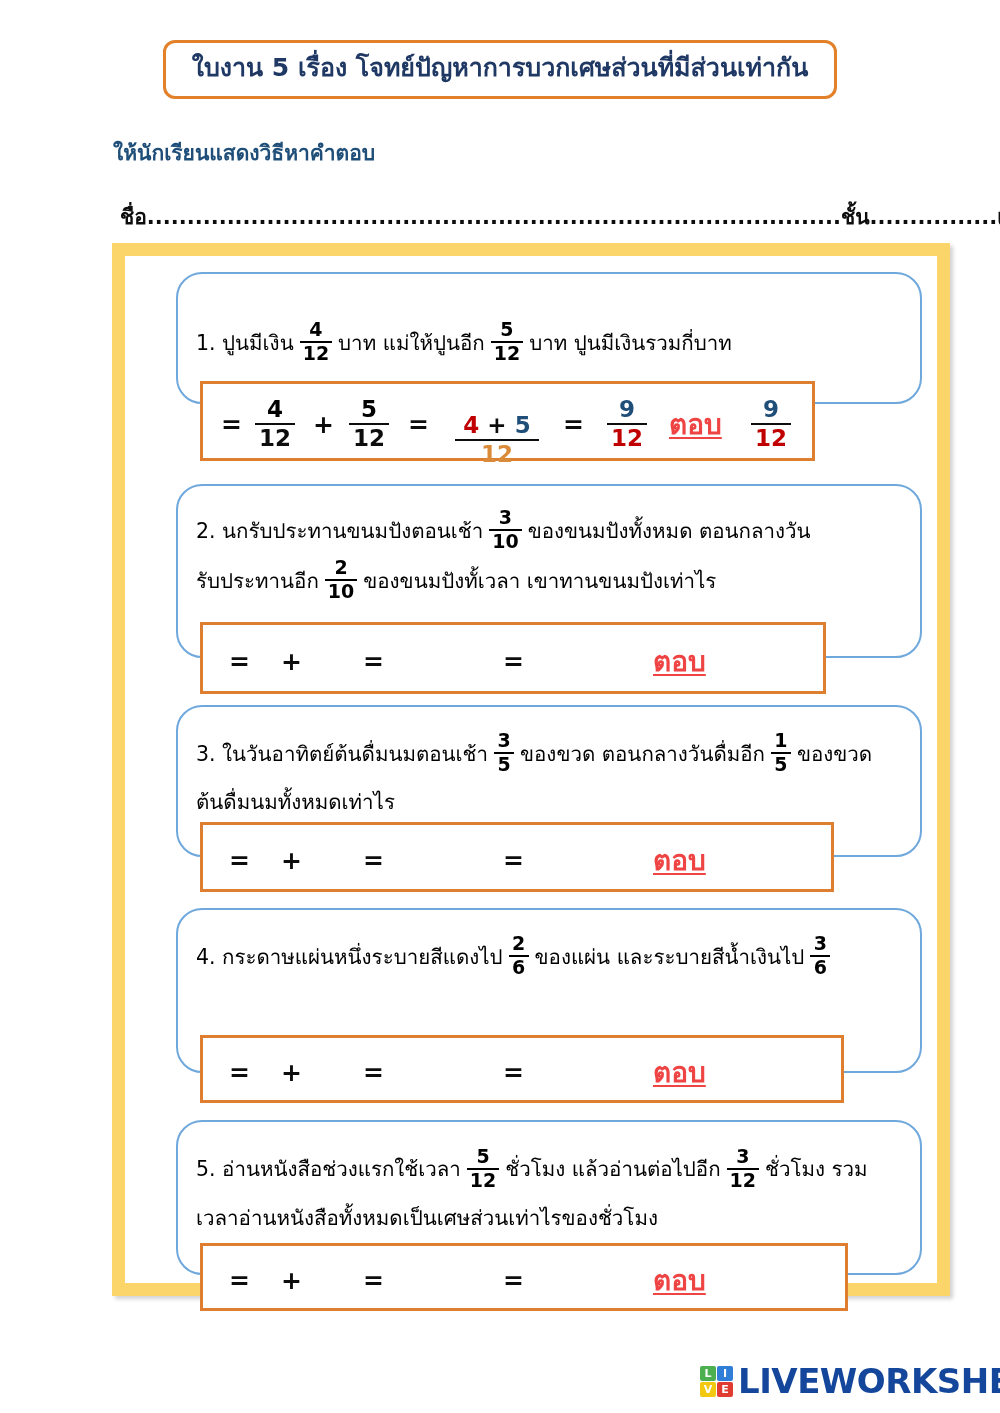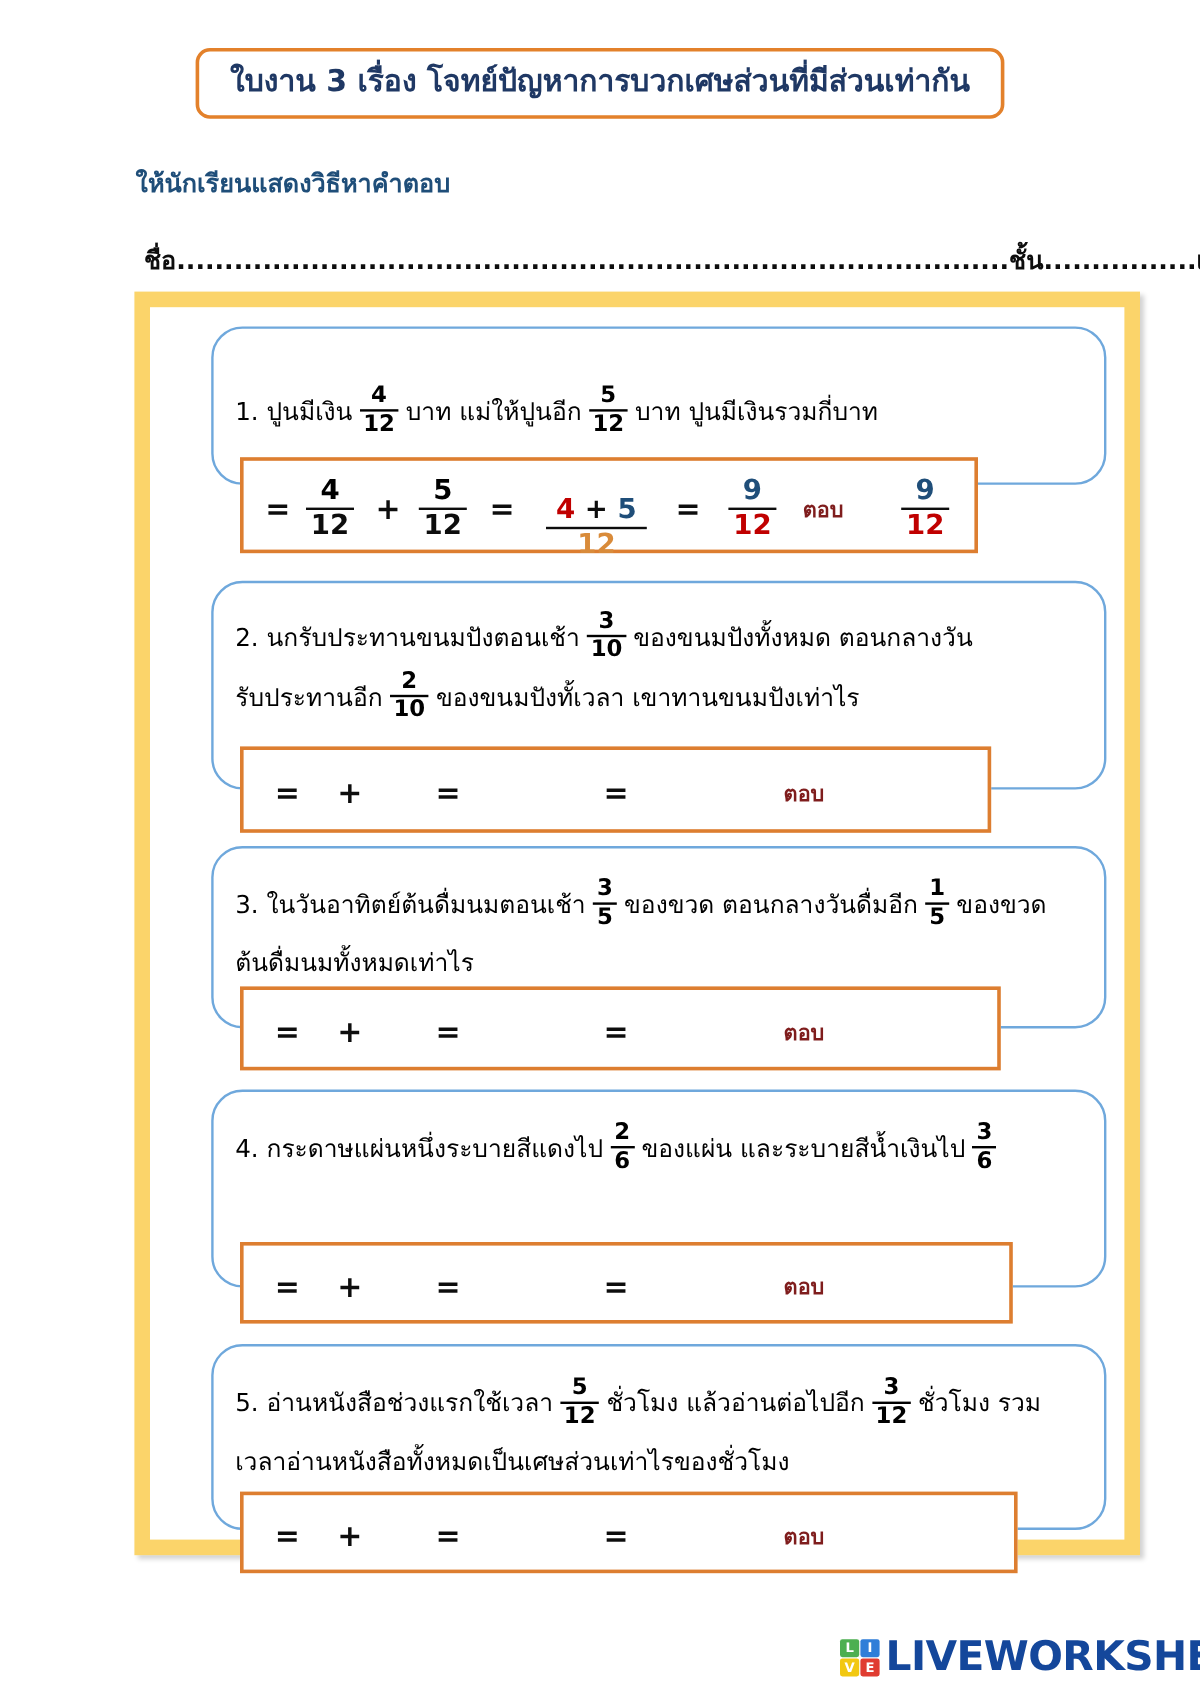--- a/index.html
+++ b/index.html
@@ -136,23 +136,24 @@
   }
   .sym {
     position: absolute;
     font-size: 25px;
     font-weight: 700;
     color: #0D0D0D;
     transform: translateY(-50%);
   }
   .ans-label {
     position: absolute;
-    font-size: 18px;
-    font-weight: 700;
-    color: #7f1d1d;
+    font-size: 28px;
+    font-weight: 700;
+    color: #ef4444;
+    text-decoration: underline;
     text-underline-offset: 3px;
     transform: translateY(-50%);
   }
 
   
   .c-red   { color: #C00000; }
   .c-blue  { color: #1F4E79; }
   .c-orange{ color: #D98B3A; }
   .c-black { color: #0D0D0D; }
 
@@ -208,21 +209,21 @@
     color: #14479B;
     letter-spacing: -0.5px;
     line-height: 1;
   }
 </style>
 </head>
 <body>
 
 <div class="title-wrap">
   <div class="title-box">
-    <div class="title-text">ใบงาน 3 เรื่อง โจทย์ปัญหาการบวกเศษส่วนที่มีส่วนเท่ากัน</div>
+    <div class="title-text">ใบงาน 5 เรื่อง โจทย์ปัญหาการบวกเศษส่วนที่มีส่วนเท่ากัน</div>
   </div>
 </div>
 
 <div class="instruction">ให้นักเรียนแสดงวิธีหาคำตอบ</div>
 
 <div class="nameline">ชื่อ.......................................................................................ชั้น................เลขที่.......</div>
 
 <div class="yellow-frame"></div>
 
 <div id="questions-layer">

